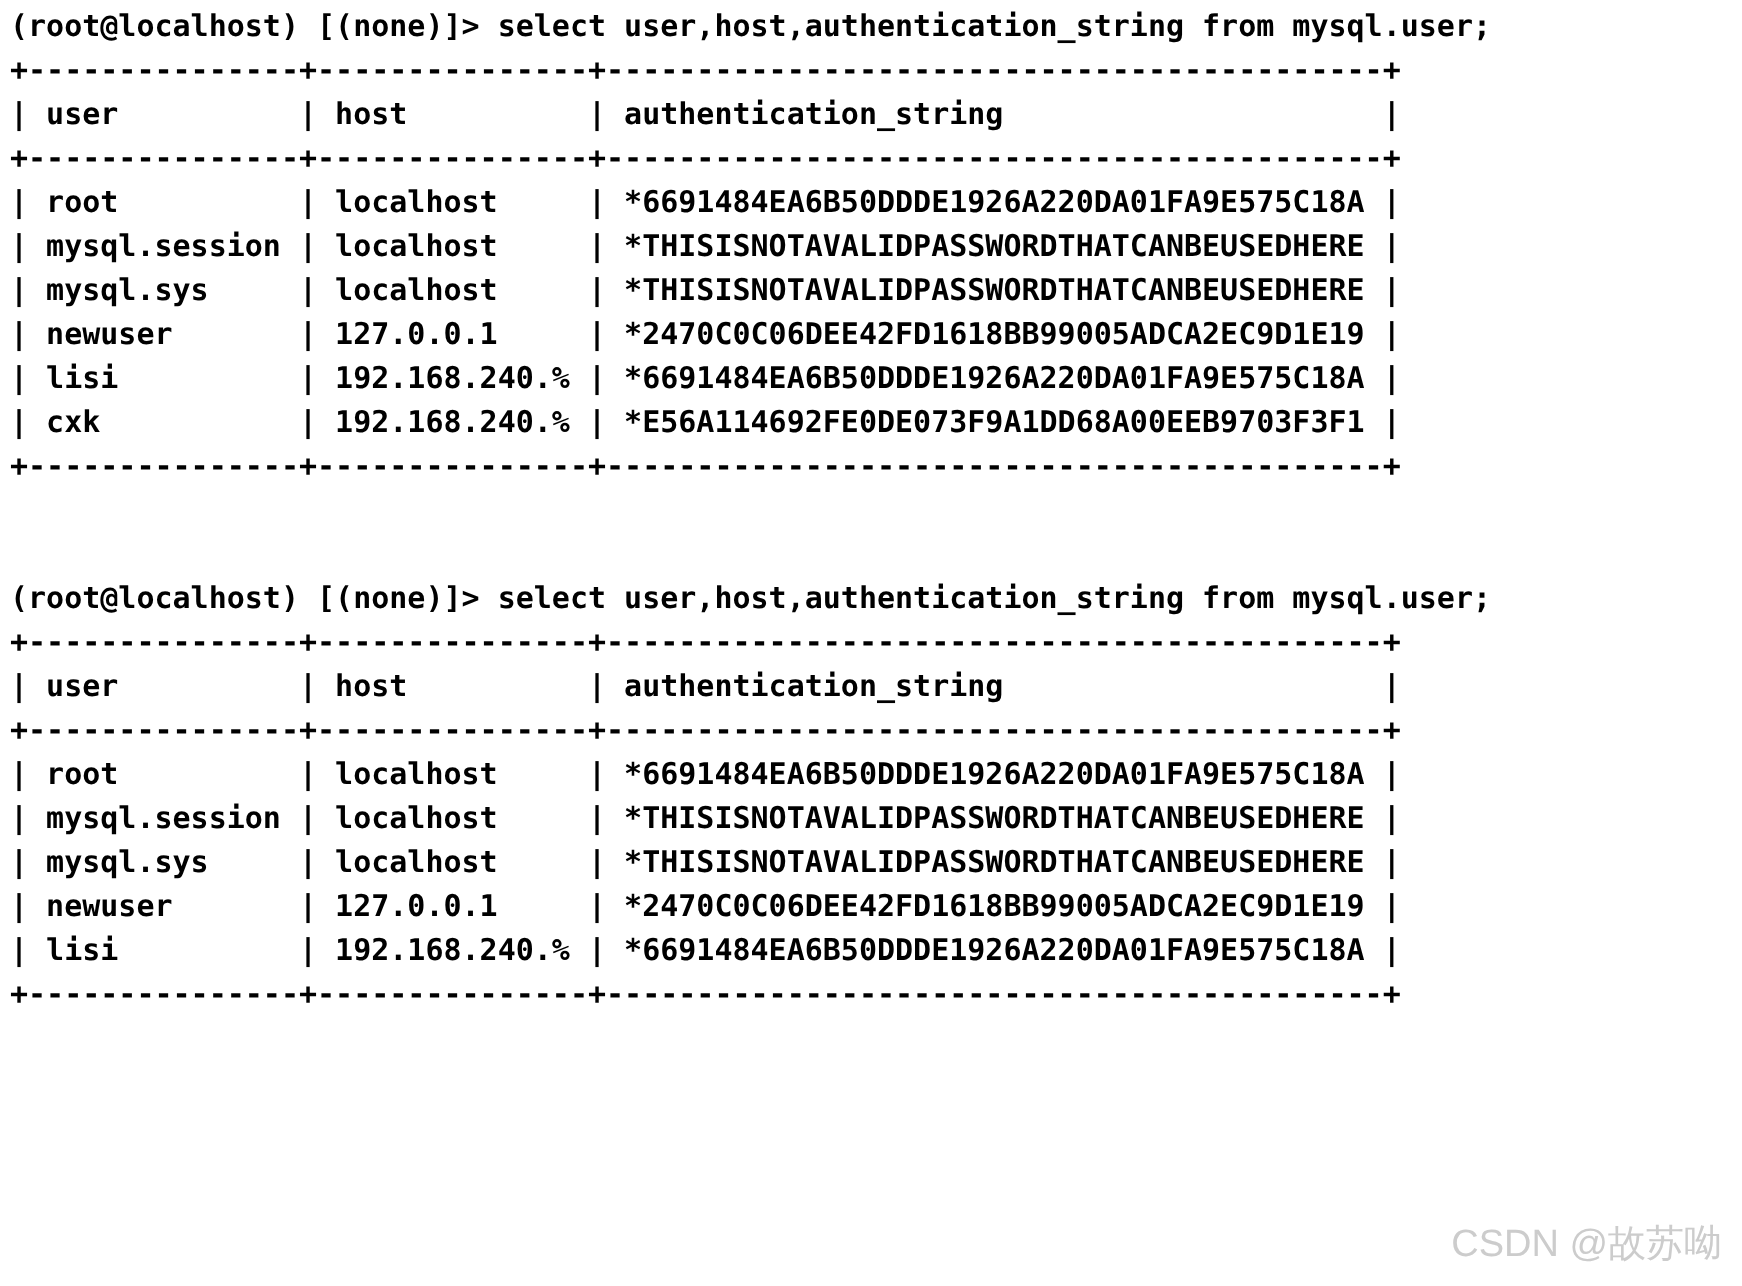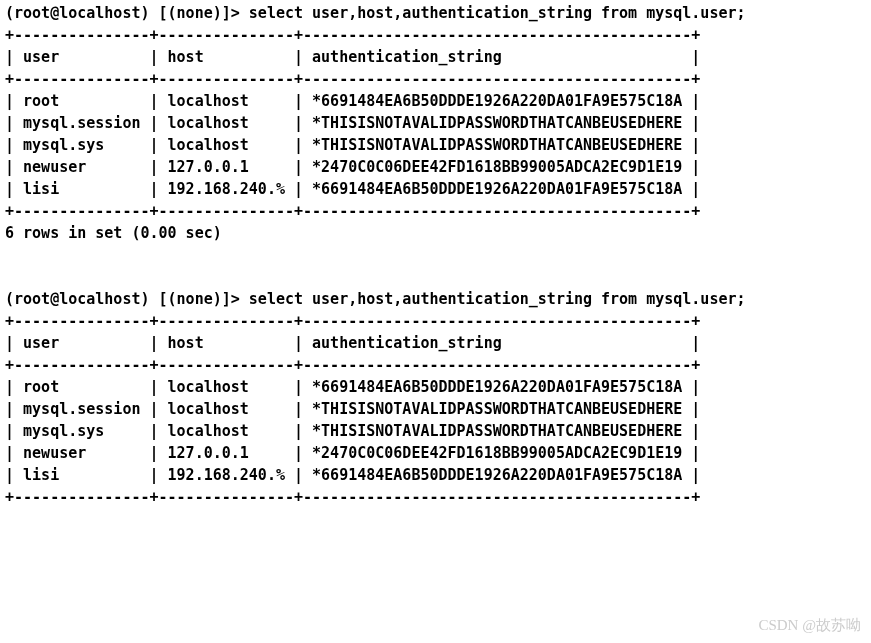--- a/index.html
+++ b/index.html
@@ -38,41 +38,41 @@
     display: inline-block;
     width: 10px;
     height: 19px;
     vertical-align: -4px;
     background: #0ddf0d;
   }
   #watermark {
     position: absolute;
     right: 10px;
     bottom: 8px;
-    font-family: Liberation Serif, serif;
-    font-size: 15px;
+    font-family: Liberation Sans, sans-serif;
+    font-size: 19px;
     color: #cccccc;
     user-select: none;
   }
 </style>
 </head>
 <body>
 
 <div id="terminal">
     <div class="term-line">(root@localhost) [(none)]&gt; select user,host,authentication_string from mysql.user;</div>
     <div class="term-line">+---------------+---------------+-------------------------------------------+</div>
     <div class="term-line">| user          | host          | authentication_string                     |</div>
     <div class="term-line">+---------------+---------------+-------------------------------------------+</div>
     <div class="term-line">| root          | localhost     | *6691484EA6B50DDDE1926A220DA01FA9E575C18A |</div>
     <div class="term-line">| mysql.session | localhost     | *THISISNOTAVALIDPASSWORDTHATCANBEUSEDHERE |</div>
     <div class="term-line">| mysql.sys     | localhost     | *THISISNOTAVALIDPASSWORDTHATCANBEUSEDHERE |</div>
     <div class="term-line">| newuser       | 127.0.0.1     | *2470C0C06DEE42FD1618BB99005ADCA2EC9D1E19 |</div>
     <div class="term-line">| lisi          | 192.168.240.% | *6691484EA6B50DDDE1926A220DA01FA9E575C18A |</div>
+    <div class="term-line">| cxk           | 192.168.240.% | *E56A114692FE0DE073F9A1DD68A00EEB9703F3F1 |</div>
     <div class="term-line">+---------------+---------------+-------------------------------------------+</div>
-    <div class="term-line">6 rows in set (0.00 sec)</div>
     <div class="term-line">&nbsp;</div>
     <div class="term-line">&nbsp;</div>
     <div class="term-line">(root@localhost) [(none)]&gt; select user,host,authentication_string from mysql.user;</div>
     <div class="term-line">+---------------+---------------+-------------------------------------------+</div>
     <div class="term-line">| user          | host          | authentication_string                     |</div>
     <div class="term-line">+---------------+---------------+-------------------------------------------+</div>
     <div class="term-line">| root          | localhost     | *6691484EA6B50DDDE1926A220DA01FA9E575C18A |</div>
     <div class="term-line">| mysql.session | localhost     | *THISISNOTAVALIDPASSWORDTHATCANBEUSEDHERE |</div>
     <div class="term-line">| mysql.sys     | localhost     | *THISISNOTAVALIDPASSWORDTHATCANBEUSEDHERE |</div>
     <div class="term-line">| newuser       | 127.0.0.1     | *2470C0C06DEE42FD1618BB99005ADCA2EC9D1E19 |</div>

